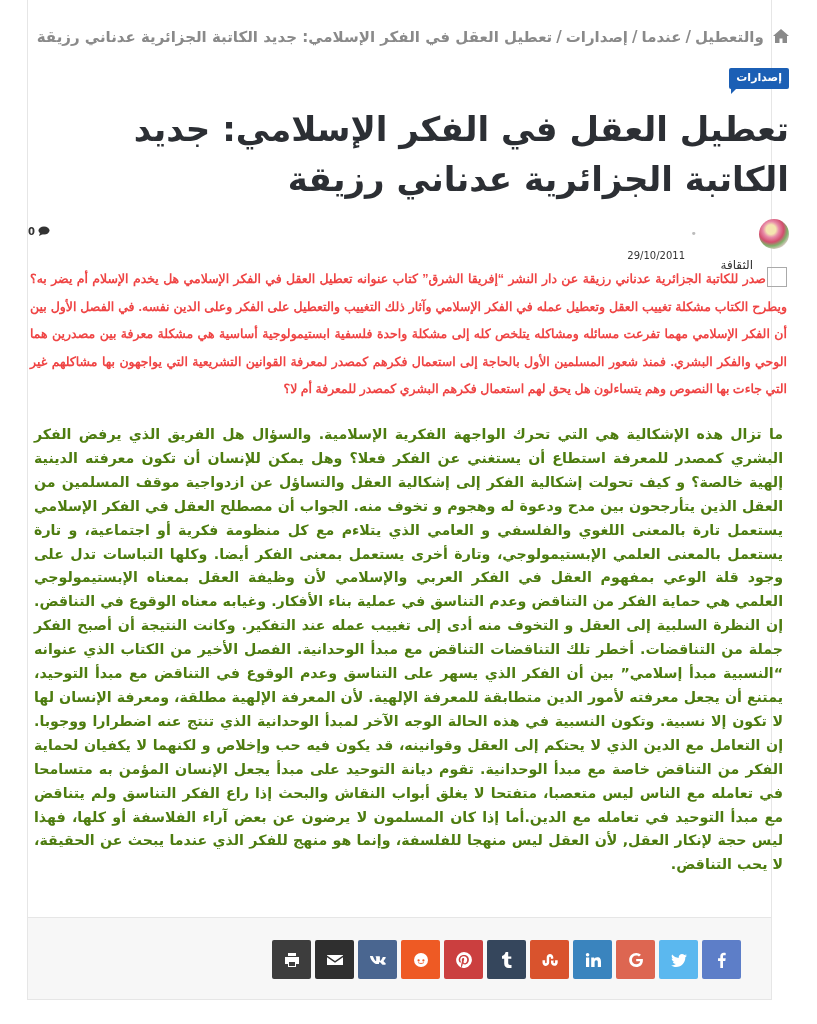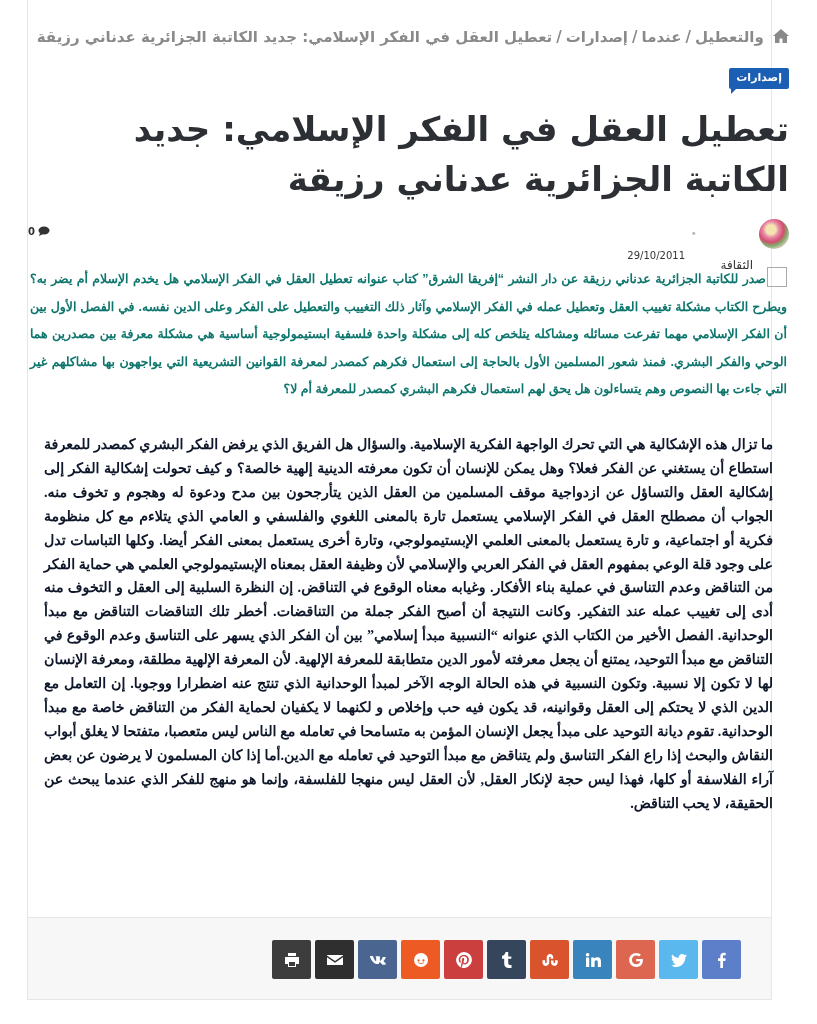--- a/index.html
+++ b/index.html
@@ -141,45 +141,44 @@
   }
   .intro {
     position: absolute;
     right: 30px;
     left: 30px;
     top: 266px;
     font-family: "Liberation Sans", sans-serif;
     font-size: 12.5px;
     font-weight: bold;
     line-height: 27.5px;
-    color: #0f766e;
+    color: #ef4444;
     text-align: justify;
     direction: rtl;
   }
   .intro .img-placeholder {
     display: inline-block;
     width: 18px;
     height: 18px;
     border: 1px solid #aaa;
     vertical-align: -4px;
     margin-left: 1px;
   }
   .body-text {
     position: absolute;
     right: 30px;
     left: 30px;
     top: 419px;
     font-size: 14.2px;
     font-weight: bold;
     line-height: 23.9px;
-    color: #0f172a;
+    color: #4d7c0f;
     text-align: justify;
     direction: rtl;
-    margin: 14px;
-    font-family: Liberation Serif, serif;
+    margin: 4px;
   }
   .share-bar {
     position: absolute;
     left: 27px;
     top: 917px;
     width: 745px;
     height: 83px;
     background: #f7f7f7;
     border: 1px solid #e6e6e6;
     box-sizing: border-box;

